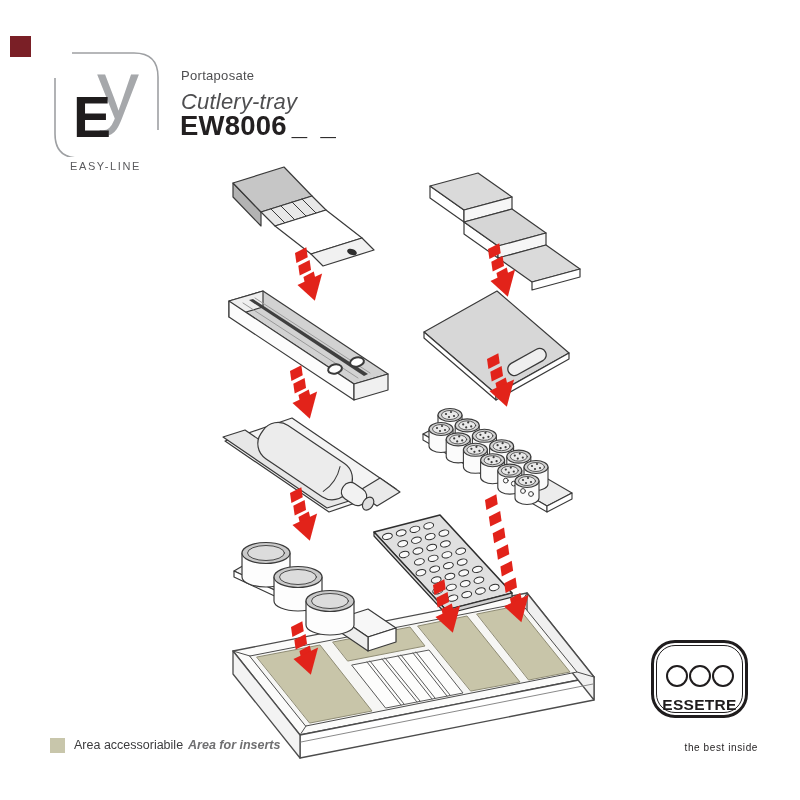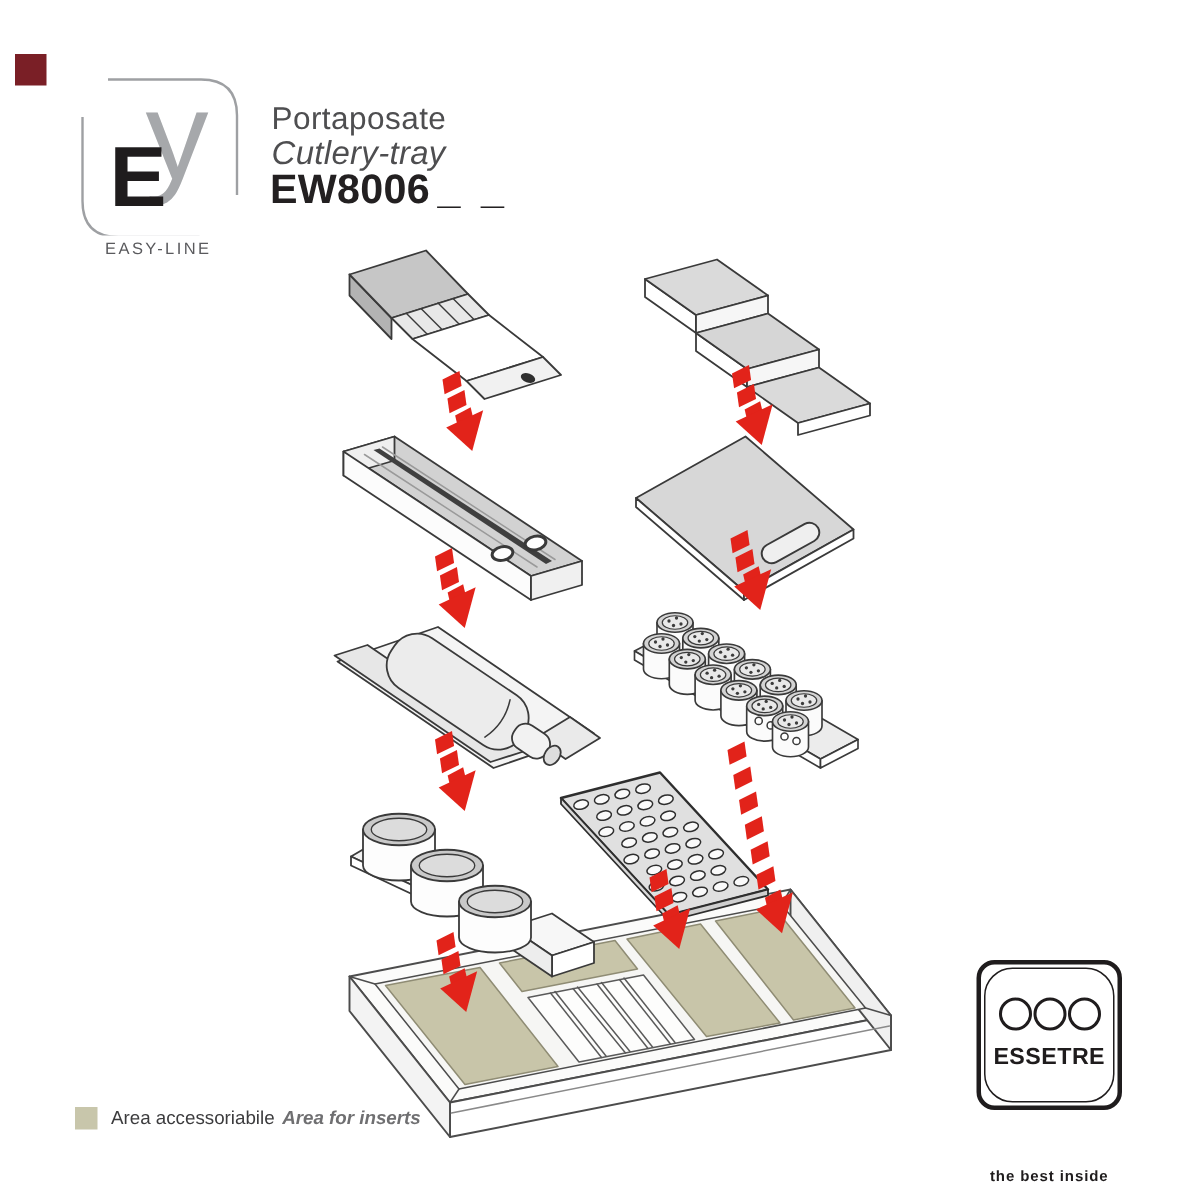--- a/index.html
+++ b/index.html
@@ -9,42 +9,42 @@
     -webkit-font-smoothing:antialiased;
   }
   .abs{position:absolute;}
   
   #corner-square{left:10px;top:36px;width:21px;height:21px;background:#7a1f26;}
   
   #ey-logo{left:48px;top:42px;width:115px;height:115px;}
   #easy-line{left:40px;top:160px;width:131px;text-align:center;font-size:11px;
     letter-spacing:1.6px;color:#5a5a5d;}
   
-  #title-it{left:181px;top:68px;font-size:21px;color:#4e4e50;letter-spacing:.3px;}
+  #title-it{left:181px;top:68px;font-size:13px;color:#4e4e50;letter-spacing:.3px;}
   #title-en{left:181px;top:89px;font-size:22px;color:#4e4e50;font-style:italic;letter-spacing:.2px;}
   #code-line{left:180px;top:110px;font-size:27.5px;font-weight:700;color:#232021;letter-spacing:.2px;}
   #code-line .suffix{letter-spacing:3px;margin-left:5px;}
   
   #legend-swatch{left:50px;top:738px;width:15px;height:15px;background:#c8c6ab;}
   #legend-text{left:74px;top:738px;font-size:12.5px;color:#3b3b3d;white-space:nowrap;}
   #legend-text .it{font-weight:400;}
   #legend-text .en{font-style:italic;color:#6f6f71;font-weight:700;margin-left:5px;}
   
-  #essetre{left:651px;top:640px;width:97px;height:100px;border:3px solid #1f1c1d;
-    border-radius:12px;box-sizing:border-box;}
+  #essetre{left:651px;top:640px;width:97px;height:78px;border:3px solid #1f1c1d;
+    border-radius:24px;box-sizing:border-box;}
   #essetre-inner{position:absolute;left:2px;top:2px;right:2px;bottom:2px;
     border:1.5px solid #1f1c1d;border-radius:19px;}
   #essetre-circles{position:absolute;left:0;top:22px;width:100%;display:flex;
     justify-content:center;gap:1px;}
   #essetre-circles span{width:22px;height:22px;border:2px solid #1f1c1d;border-radius:50%;
     box-sizing:border-box;display:block;background:#fff;}
   #essetre-name{position:absolute;left:0;top:53px;width:100%;text-align:center;
     font-size:15.5px;font-weight:700;color:#1f1c1d;letter-spacing:.3px;}
-  #essetre-tagline{left:641px;top:742px;width:117px;text-align:center;font-size:10px;
-    font-weight:700;color:#1f1c1d;letter-spacing:.6px;margin-top:37px;}
+  #essetre-tagline{left:641px;top:742px;width:117px;text-align:right;font-size:10px;
+    font-weight:400;color:#1f1c1d;letter-spacing:.6px;}
   svg text{font-family:"Liberation Sans", sans-serif;}
 </style>
 </head>
 <body>
 
 <div class="abs" id="corner-square"></div>
 
 <svg class="abs" id="ey-logo" viewBox="0 0 115 115">
   <path d="M 24 11 L 86 11 Q 110 11 110 35 L 110 88" fill="none" stroke="#9ea0a3" stroke-width="1.6"></path>
   <path d="M 7 36 L 7 92 Q 7 116 31 116 L 85 116" fill="none" stroke="#9ea0a3" stroke-width="1.6"></path>

